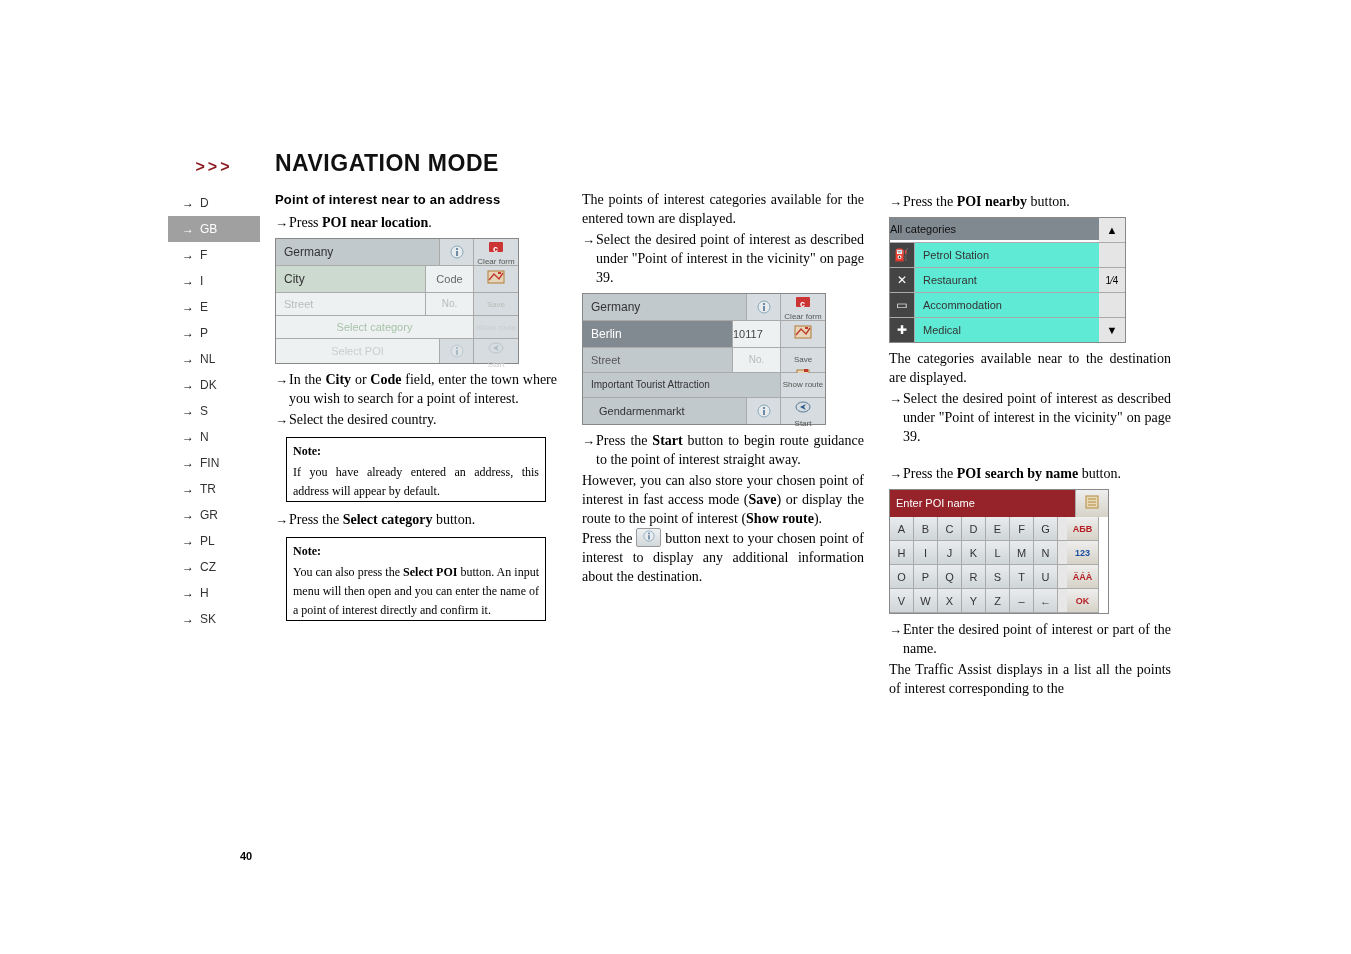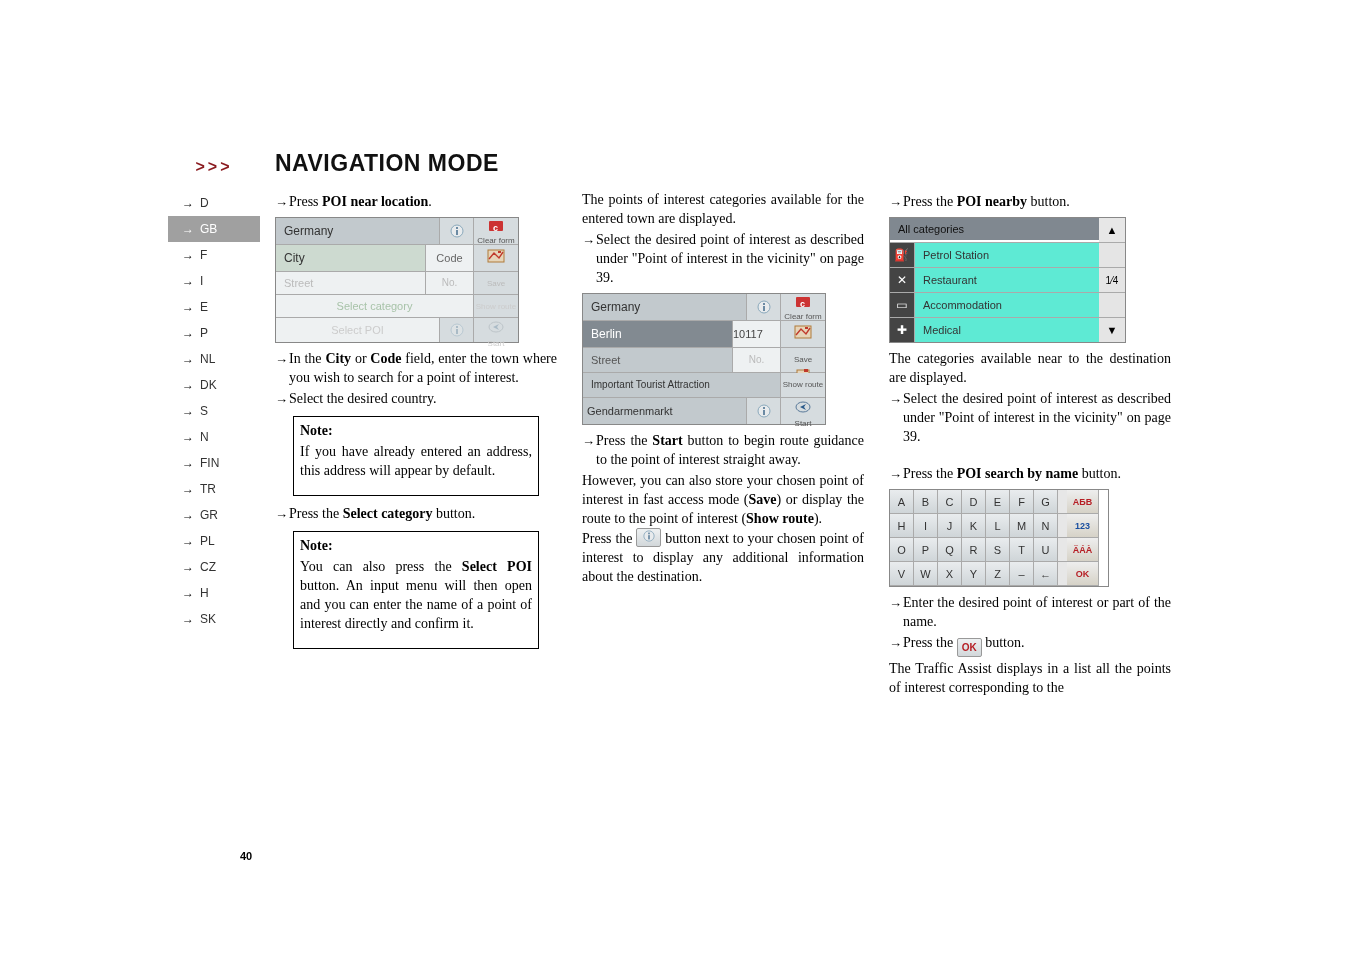--- a/index.html
+++ b/index.html
@@ -10,21 +10,21 @@
 .sidebar .item { width:92px; height:26px; line-height:26px; padding-left:32px; box-sizing:border-box; font-family:Arial, sans-serif; font-size:12px; color:#333; position:relative; }
 .sidebar .item .arr { position:absolute; left:14px; top:0; color:#000; }
 .sidebar .item.active { background:#a0a0a0; color:#fff; }
 .sidebar .item.active .arr { color:#fff; }
 .columns { position:absolute; left:275px; top:190px; display:flex; gap:25px; }
 .col { width:282px; text-align:justify; font-size:14px; line-height:19px; }
 .heading { font-family:"Trebuchet MS", Arial, sans-serif; font-weight:700; font-size:13px; margin:0 0 4px 0; letter-spacing:0.2px; }
 .step { position:relative; padding-left:14px; margin:2px 0; }
 .step::before { content:"\2192"; position:absolute; left:0; top:0; font-size:13px; }
 .bold { font-weight:700; }
-.notebox { border:1px solid #000; padding:4px 6px 15px 6px; margin:8px 18px; font-size:14px; line-height:19px; }
+.notebox { border:1px solid #000; padding:4px 6px 0 6px; margin:8px 11px; font-size:12px; line-height:19px; }
 .notebox .note-label { font-weight:700; margin-bottom:2px; }
 svg { display:block; }
 .shot { margin:6px 0; }
 
 .ss { border:1px solid #888; font-family:Arial,sans-serif; }
 .ss .row { display:flex; border-bottom:1px solid #aaa; }
 .ss .row:last-child { border-bottom:0; }
 .ss .cell { border-right:1px solid #aaa; box-sizing:border-box; }
 .ss .cell:last-child { border-right:0; }
 .btn-side { background:#d6dcdf; text-align:center; font-size:9px; color:#555; }
@@ -39,21 +39,21 @@
 .kbd .hdr .title { flex:1; background:#96222a; color:#fff; padding:4px 6px; font-size:11px; }
 .kbd .hdr .corner { width:32px; background:linear-gradient(#eee,#d6d2c7); border-left:1px solid #aaa; position:relative; }
 .kbd .key.ok-key { color:#b61e24; font-weight:700; }
 .i-btn-small, .ok-btn-small { display:inline-block; vertical-align:-4px; width:23px; height:17px; border:1px solid #999; border-radius:2px; background:linear-gradient(#eef1f2,#d2d7da); text-align:center; font-family:Arial,sans-serif; }
 .ok-btn-small { color:#b61e24; font-size:10px; font-weight:700; line-height:17px; }
 .i-btn-small svg { margin:1px auto 0 auto; }
 
 .catlist { border:1px solid #888; font-family:Arial,sans-serif; width:235px; }
 .catlist .crow { display:flex; border-bottom:1px solid #aaa; }
 .catlist .crow:last-child { border-bottom:0; }
-.catlist .hdr2 { background:#808890; color:#111; height:22px; line-height:22px; flex:1; padding-left:8px; font-size:11px; }
+.catlist .hdr2 { background:#808890; color:#111; height:22px; line-height:22px; flex:1; padding-left:0; font-size:11px; }
 .catlist .cell-icon { width:24px; height:24px; background:#444; color:#fff; text-align:center; line-height:24px; font-size:12px; border-right:1px solid #aaa; }
 .catlist .cell-label { flex:1; height:24px; line-height:24px; padding-left:8px; background:#5eead4; font-size:11px; color:#333; }
 .catlist .cell-side { width:26px; background:#e5e5e5; text-align:center; font-size:11px; height:24px; line-height:24px; }
 </style>
 </head>
 <body>
 
 <div class="header-arrows">&gt;&gt;&gt;</div>
 <div class="header-title">NAVIGATION MODE</div>
 
@@ -73,20 +73,21 @@
     <div class="item"><span class="arr">→</span><span>GR</span></div>
     <div class="item"><span class="arr">→</span><span>PL</span></div>
     <div class="item"><span class="arr">→</span><span>CZ</span></div>
     <div class="item"><span class="arr">→</span><span>H</span></div>
     <div class="item"><span class="arr">→</span><span>SK</span></div>
   </div>
 
 <div class="columns">
 
 <div class="col">
+  <div class="heading">Point of interest near to an address</div>
   <div class="step">
     <span>Press </span><span class="bold">POI near location</span><span>.</span>
   </div>
 
   <div class="shot ss" style="width:242px;">
     <div class="row">
       <div class="cell" style="flex:1;height:26px;background:#c2c9cd;line-height:26px;padding-left:8px;font-size:12px;color:#333;">Germany</div>
       <div class="cell btn-side" style="width:34px;height:26px;position:relative;">
         <svg width="14" height="14" viewBox="0 0 14 14" style="margin:6px auto 0;">
           <circle cx="7" cy="7" r="6" fill="#e8ebed" stroke="#8aa9bc"></circle>
@@ -203,21 +204,21 @@
               <rect x="1" y="1" width="12" height="8" fill="#e6d5b9" stroke="#b07b3a"></rect>
               <rect x="8" y="0" width="4" height="3" fill="#c0392b"></rect>
             </svg>
       </div>
     </div>
     <div class="row">
       <div class="cell" style="flex:1;height:24px;background:#c2c9cd;line-height:24px;padding-left:8px;font-size:10px;color:#333;">Important Tourist Attraction</div>
       <div class="cell btn-side" style="width:44px;height:24px;font-size:8px;padding-top:2px;">Show route</div>
     </div>
     <div class="row">
-      <div class="cell" style="flex:1;height:26px;background:#c2c9cd;line-height:26px;padding-left:4px;font-size:11px;color:#333;">Gendarmenmarkt</div>
+      <div class="cell" style="flex:1;height:26px;background:#c2c9cd;line-height:26px;padding-left:16px;font-size:11px;color:#333;">Gendarmenmarkt</div>
       <div class="cell btn-side" style="width:34px;height:26px;">
         <svg width="14" height="14" viewBox="0 0 14 14" style="margin:6px auto 0;">
               <circle cx="7" cy="7" r="6" fill="#e8ebed" stroke="#8aa9bc"></circle>
               <rect x="6" y="6" width="2" height="5" fill="#6b8aa3"></rect>
               <rect x="6" y="3" width="2" height="2" fill="#6b8aa3"></rect>
             </svg>
       </div>
       <div class="cell btn-side" style="width:44px;height:26px;">
         <svg width="18" height="14" viewBox="0 0 18 14" style="margin:2px auto 0;">
               <ellipse cx="9" cy="7" rx="7" ry="5" fill="#d6dcdf" stroke="#5a7a9a"></ellipse>
@@ -279,20 +280,31 @@
 
   <div>The categories available near to the destination are displayed.</div>
   <div class="step">Select the desired point of interest as described under "Point of interest in the vicinity" on page 39.</div>
 
   <div style="height:14px;"></div>
   <div class="step">
     <span>Press the </span><span class="bold">POI search by name</span><span> button.</span>
   </div>
 
   <div class="shot kbd" style="width:218px;">
+    <div class="hdr">
+      <div class="title">Enter POI name</div>
+      <div class="corner">
+        <svg width="14" height="14" viewBox="0 0 14 14" style="margin:5px auto 0 auto;display:block;">
+              <rect x="1" y="1" width="12" height="12" fill="#e8d9b8" stroke="#b38b3f"></rect>
+              <line x1="3" y1="4" x2="11" y2="4" stroke="#b38b3f"></line>
+              <line x1="3" y1="7" x2="11" y2="7" stroke="#b38b3f"></line>
+              <line x1="3" y1="10" x2="11" y2="10" stroke="#b38b3f"></line>
+            </svg>
+      </div>
+    </div>
     <div id="kbd-rows">
           <div class="krow">
             <div class="key">A</div>
             <div class="key">B</div>
             <div class="key">C</div>
             <div class="key">D</div>
             <div class="key">E</div>
             <div class="key">F</div>
             <div class="key">G</div>
             <div class="gap"></div>
@@ -328,21 +340,18 @@
             <div class="key">Z</div>
             <div class="key">–</div>
             <div class="key">←</div>
             <div class="gap"></div>
             <div class="key aux ok-key" style="color: rgb(182, 30, 36);">OK</div>
           </div>
         </div>
   </div>
 
   <div class="step">Enter the desired point of interest or part of the name.</div>
-  <div class="step">
-    <span>Press the </span><span class="ok-btn-small">OK</span><span> button.</span>
-  </div>
   <div>The Traffic Assist displays in a list all the points of interest corresponding to the</div>
 </div>
 
 </div>
 
 <div class="page-num">40</div>
 
 </body></html>

